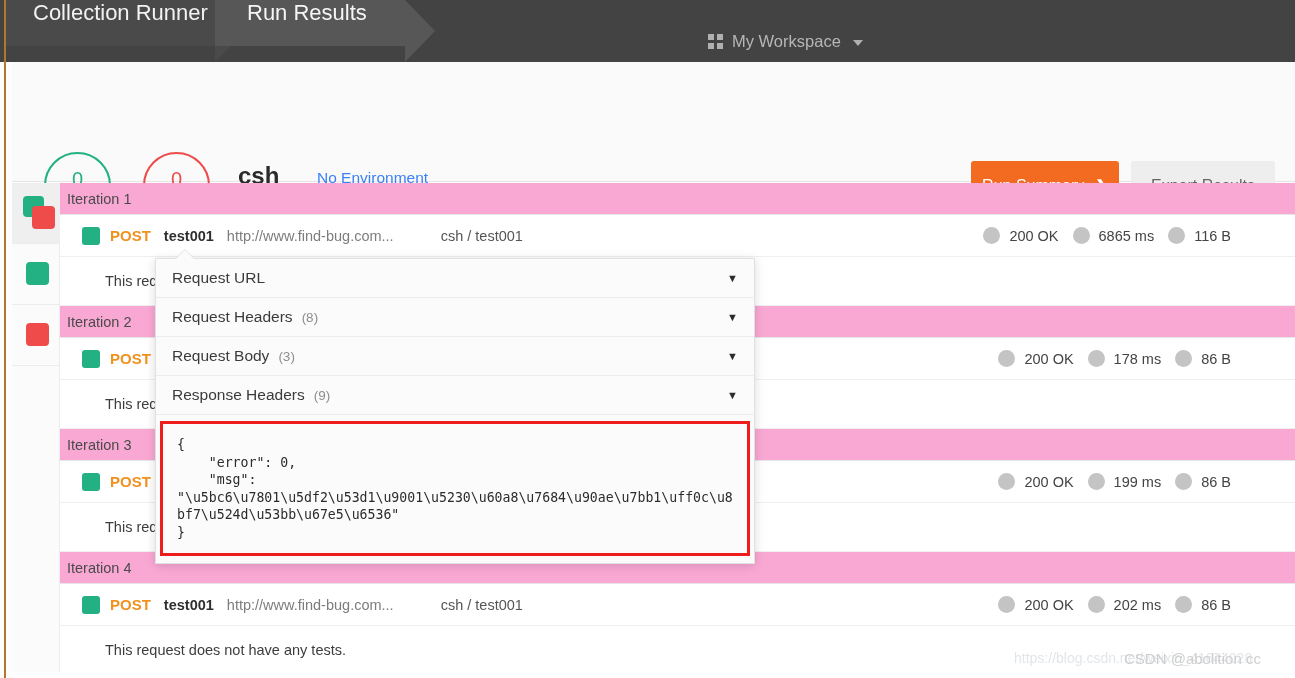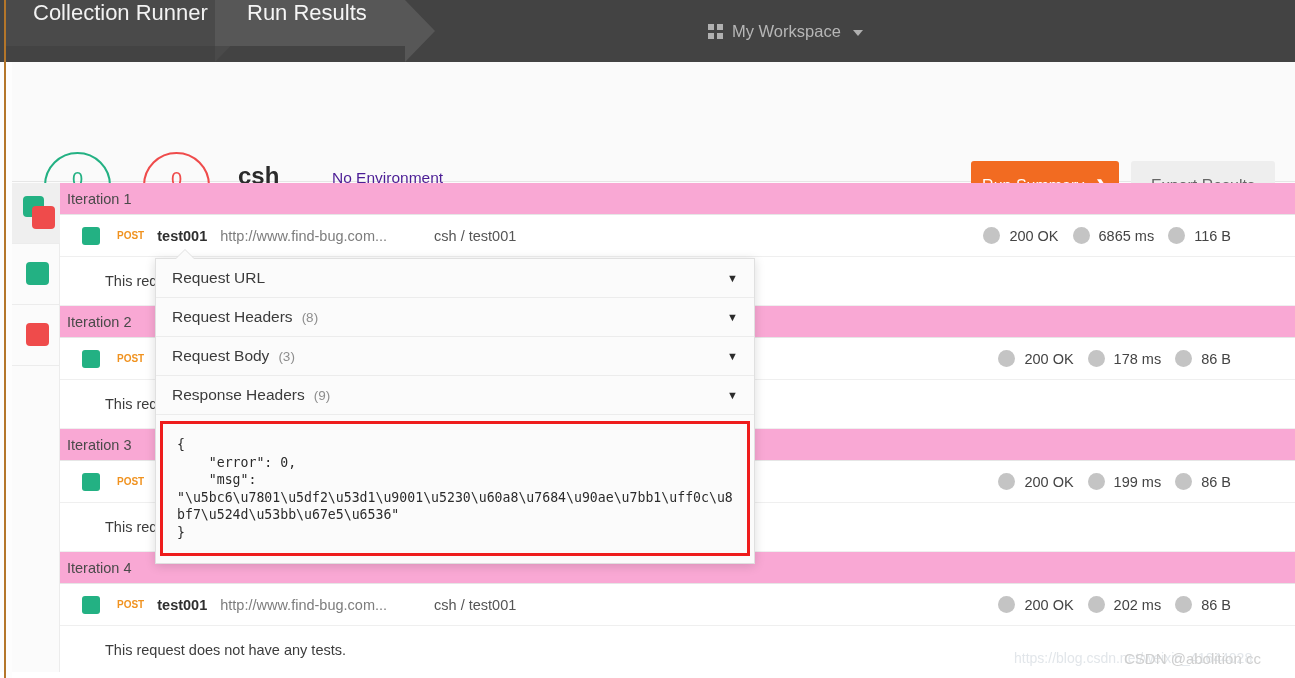--- a/index.html
+++ b/index.html
@@ -37,21 +37,21 @@
   .tab-run {
     left:215px; width:190px; padding-left:32px; background:#575757;
     color:#f5f5f5;
   }
   .tab-run::after {
     content:""; position:absolute; right:-30px; top:0;
     border-top:31px solid transparent; border-bottom:31px solid transparent;
     border-left:30px solid #575757;
   }
   .workspace {
-    position:absolute; left:708px; top:0; height:62px;
+    position:absolute; left:708px; top:10px; height:62px;
     display:flex; align-items:center; gap:9px;
     color:#b6b6b6; font-size:16.5px;
   }
   .ws-grid { display:grid; grid-template-columns:6px 6px; grid-template-rows:6px 6px; gap:3px; }
   .ws-grid i { display:block; width:6px; height:6px; background:#b0b0b0; }
   .caret-down-sm {
     width:0;height:0;border-left:5px solid transparent;border-right:5px solid transparent;
     border-top:6px solid #b0b0b0; margin-left:3px; margin-top:3px;
   }
 
@@ -67,21 +67,21 @@
   }
   .donut .num { font-size:20px; line-height:21px; }
   .donut .lbl { font-size:10.5px; letter-spacing:0.4px; margin-top:1px; }
   #donut-passed { left:32px; border-color:#23b183; }
   #donut-passed .num, #donut-passed .lbl { color:#23b183; }
   #donut-failed { left:131px; border-color:#ef4b4b; }
   #donut-failed .num, #donut-failed .lbl { color:#ef4b4b; }
 
   .run-name { position:absolute; left:226px; top:100px; font-size:24px; color:#2b2b2b; font-weight:600; }
   .run-time { position:absolute; left:226px; top:132px; font-size:15px; color:#6d6d6d; }
-  .run-env  { position:absolute; left:320px; top:107px; font-size:15.5px; color:#4c1d95; }
+  .run-env  { position:absolute; left:305px; top:107px; font-size:15.5px; color:#3b82f6; }
 
   .btn-run-summary {
     position:absolute; left:959px; top:99px; width:148px; height:50px;
     background:#f26b21; border:none; border-radius:3px; color:#fff;
     font-size:16px; font-family:inherit;
     display:flex; align-items:center; justify-content:center; gap:11px;
     cursor:pointer;
   }
   .chev-right { font-size:15px; font-weight:bold; }
   .btn-export {
@@ -108,21 +108,21 @@
   .iter-head {
     height:32px; background:#f9a8d4; border-bottom:1px solid #e6e6e6;
     display:flex; align-items:center; padding-left:7px;
     font-size:14.5px; color:#4a4a4a;
   }
   .req-row {
     position:relative; height:42px; border-bottom:1px solid #efefef;
     display:flex; align-items:center; background:#fff;
   }
   .status-sq { width:18px;height:18px;border-radius:3px;background:#23b183; margin-left:22px; }
-  .verb { margin-left:17px; font-size:10px; color:#f0921f; font-weight:600; }
+  .verb { margin-left:10px; font-size:15px; color:#f0921f; font-weight:600; }
   .req-name { margin-left:13px; font-size:14.5px; color:#2f2f2f; font-weight:bold; }
   .req-url  { margin-left:13px; font-size:14.5px; color:#7d7d7d; }
   .req-path { margin-left:47px; font-size:14.5px; color:#555; }
   .req-stats { position:absolute; right:50px; display:flex; align-items:center; gap:0;text-align:right; }
   .stat { display:flex; align-items:center; }
   .dot { width:17px;height:17px;border-radius:50%;background:#c4c4c4; }
   .stat-text { margin-left:9px; margin-right:14px; font-size:14.5px; color:#444; }
   .test-row {
     height:49px; border-bottom:1px solid #efefef; background:#fff;
     display:flex; align-items:center; padding-left:45px;

